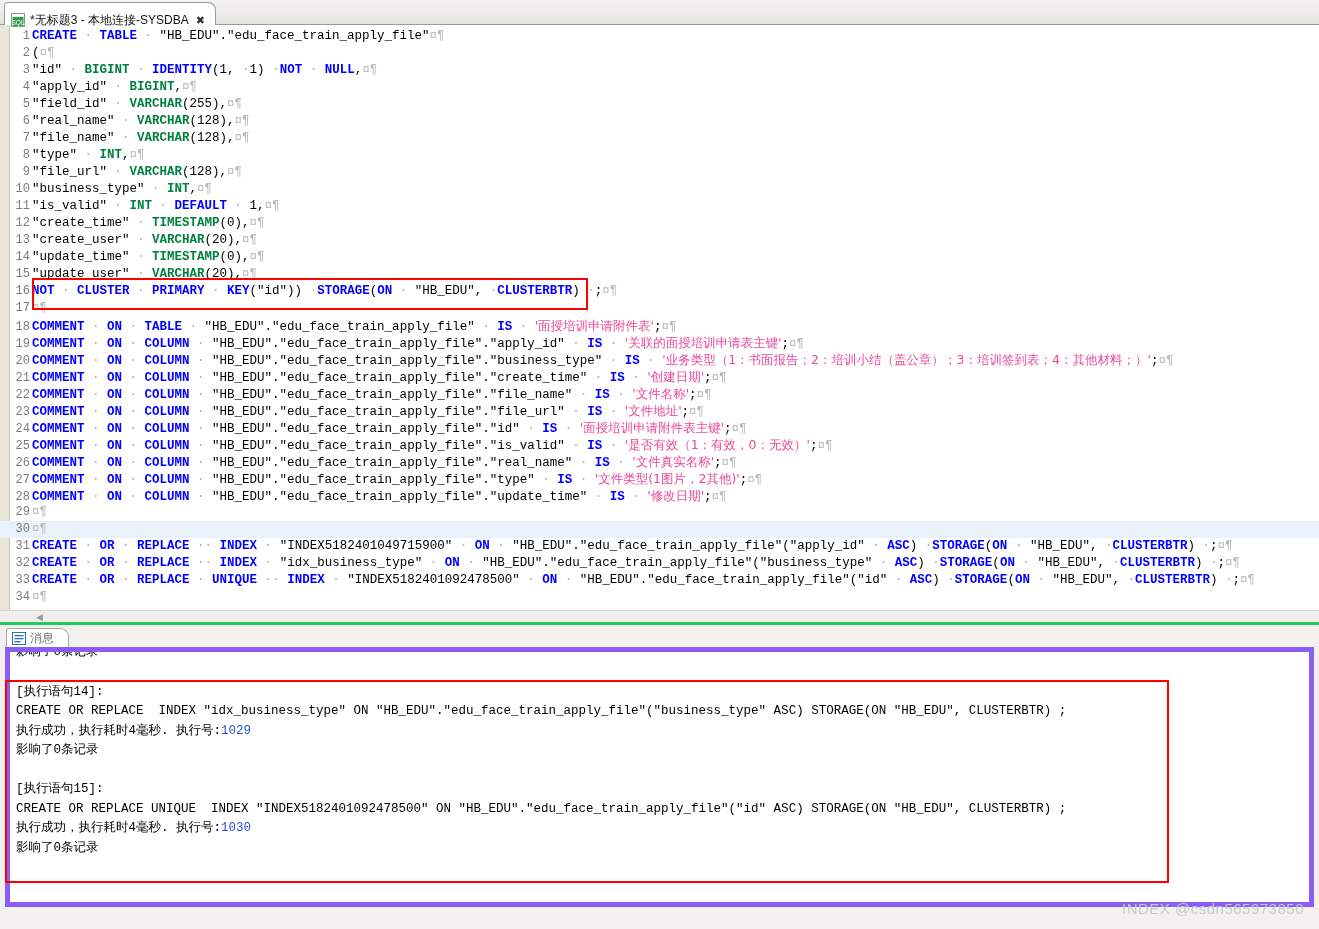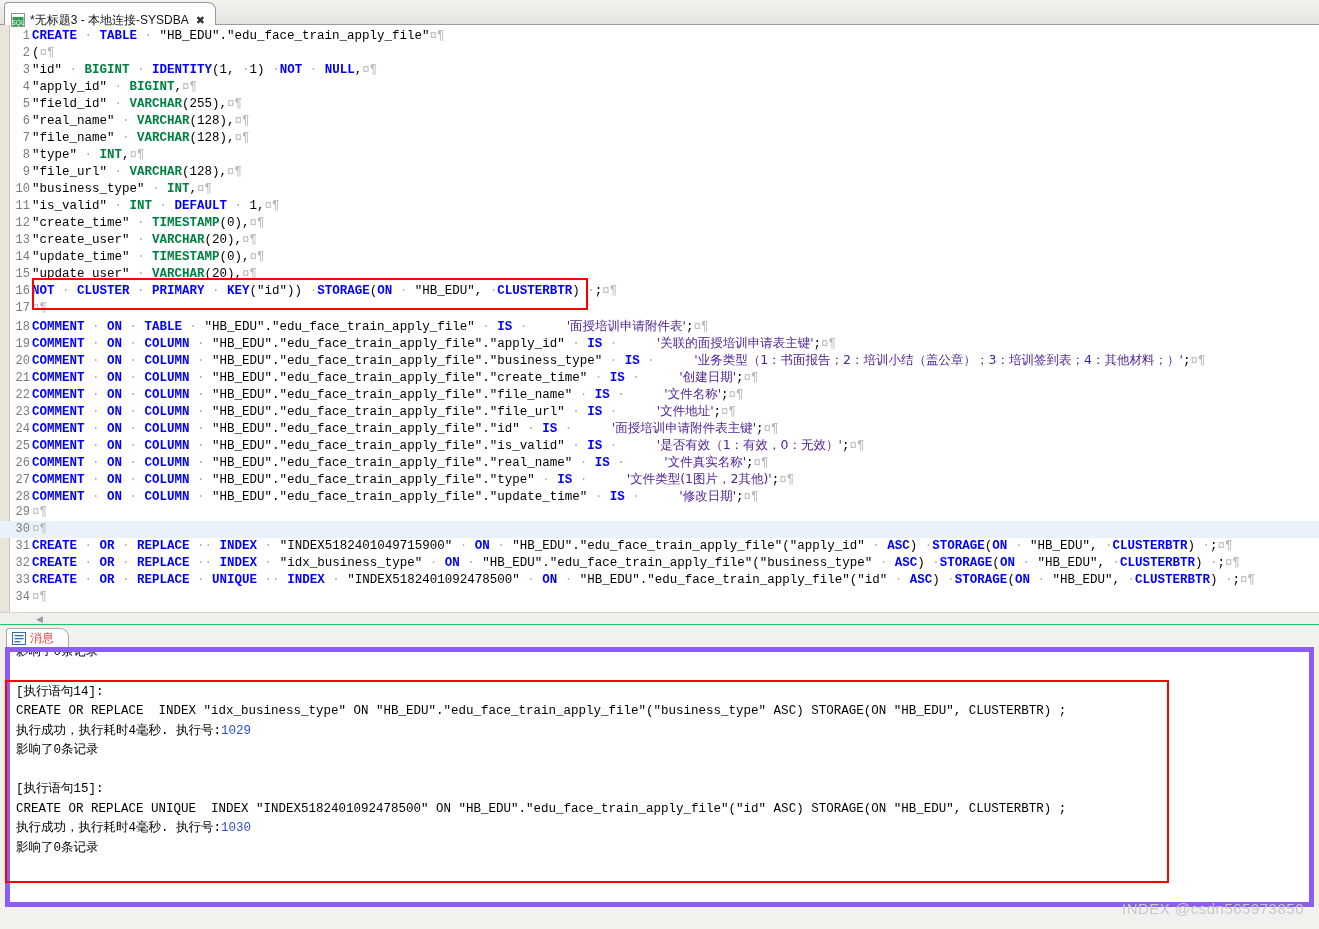--- a/index.html
+++ b/index.html
@@ -55,21 +55,21 @@
     font-size: 11px; color: #333;
     line-height: 1;
     font-family: "DejaVu Sans", sans-serif;
   }
 
   
   .editor {
     position: absolute; left: 0; top: 25px;
     width: 1319px; height: 600px;
     background: #ffffff;
-    border-bottom: 1px solid #22c55e;
+    border-bottom: 3px solid #22c55e;
     overflow: hidden;
   }
   .editor-inner {
     position: relative;
     width: 1319px;
     height: 588px;
     overflow: hidden;
   }
   .gutter-bg {
     position: absolute; left: 0; top: 0;
@@ -94,21 +94,21 @@
     color: #7b7b7b;
     font-family: "Liberation Mono", "DejaVu Sans Mono", monospace;
     font-size: 12px;
     padding-right: 2px;
     user-select: none;
   }
   .ctext { display: inline; }
   .kw  { color: #0000ff; font-weight: bold; }
   .typ { color: #008040; font-weight: bold; }
   .id  { color: #000000; }
-  .str { color: #4c1d95; margin-left: 32px; }
+  .str { color: #ec4899; }
   .pm  { color: #b8b8b8; }   
   .dot { color: #b0b0b0; }   
   .cn  { font-family: "DejaVu Sans", sans-serif; font-size: 12.5px; }
 
   
   .redbox {
     position: absolute;
     border: 2px solid #ff0000;
     pointer-events: none;
     z-index: 20;
@@ -141,21 +141,21 @@
   }
   .msg-tab {
     position: absolute; left: 6px; top: 2px;
     height: 20px;
     display: flex; align-items: center;
     padding: 0 14px 0 5px;
     background: #ffffff;
     border: 1px solid #a8a8a8;
     border-bottom: none;
     border-radius: 3px 9px 0 0;
-    font-size: 12px; color: #ef4444;
+    font-size: 12px; color: #737373;
   }
   .msg-tab .ticon {
     width: 14px; height: 13px; margin-right: 4px;
     flex: 0 0 14px;
   }
   .msg-body {
     position: absolute; left: 5px; top: 21px;
     width: 1309px; height: 260px;
     background: #ffffff;
     border: 5px solid #8b5cf6;

